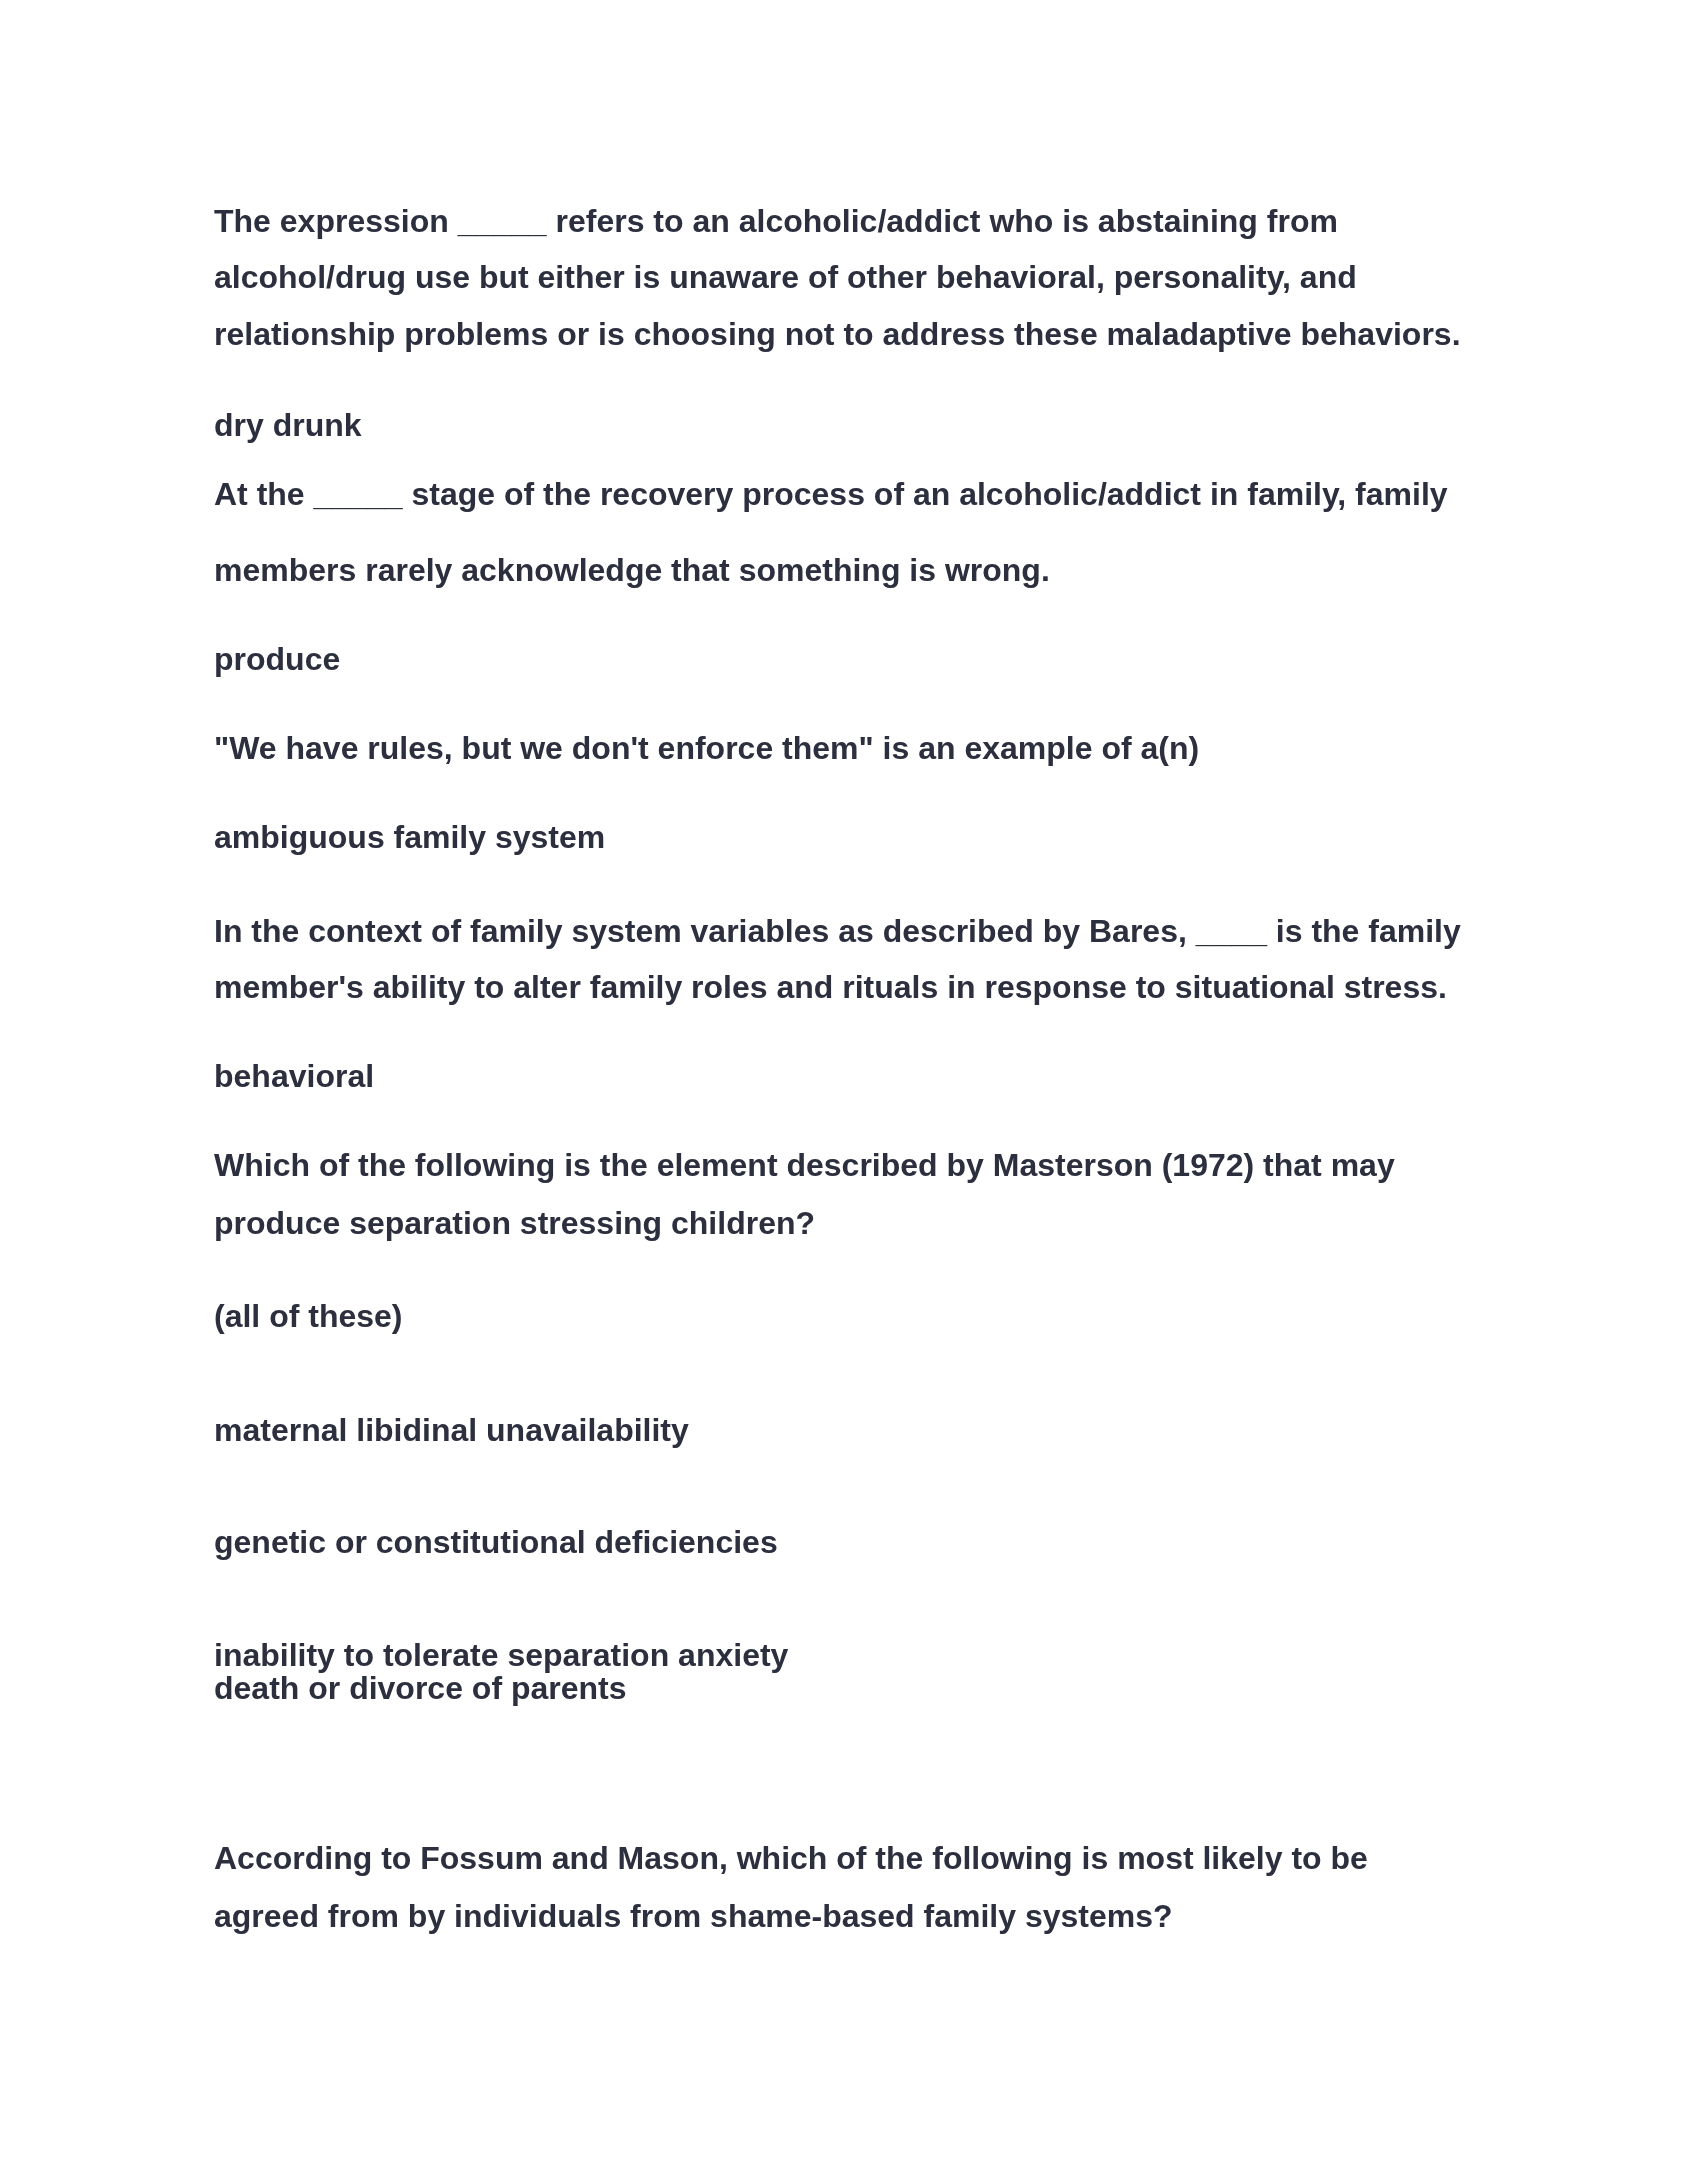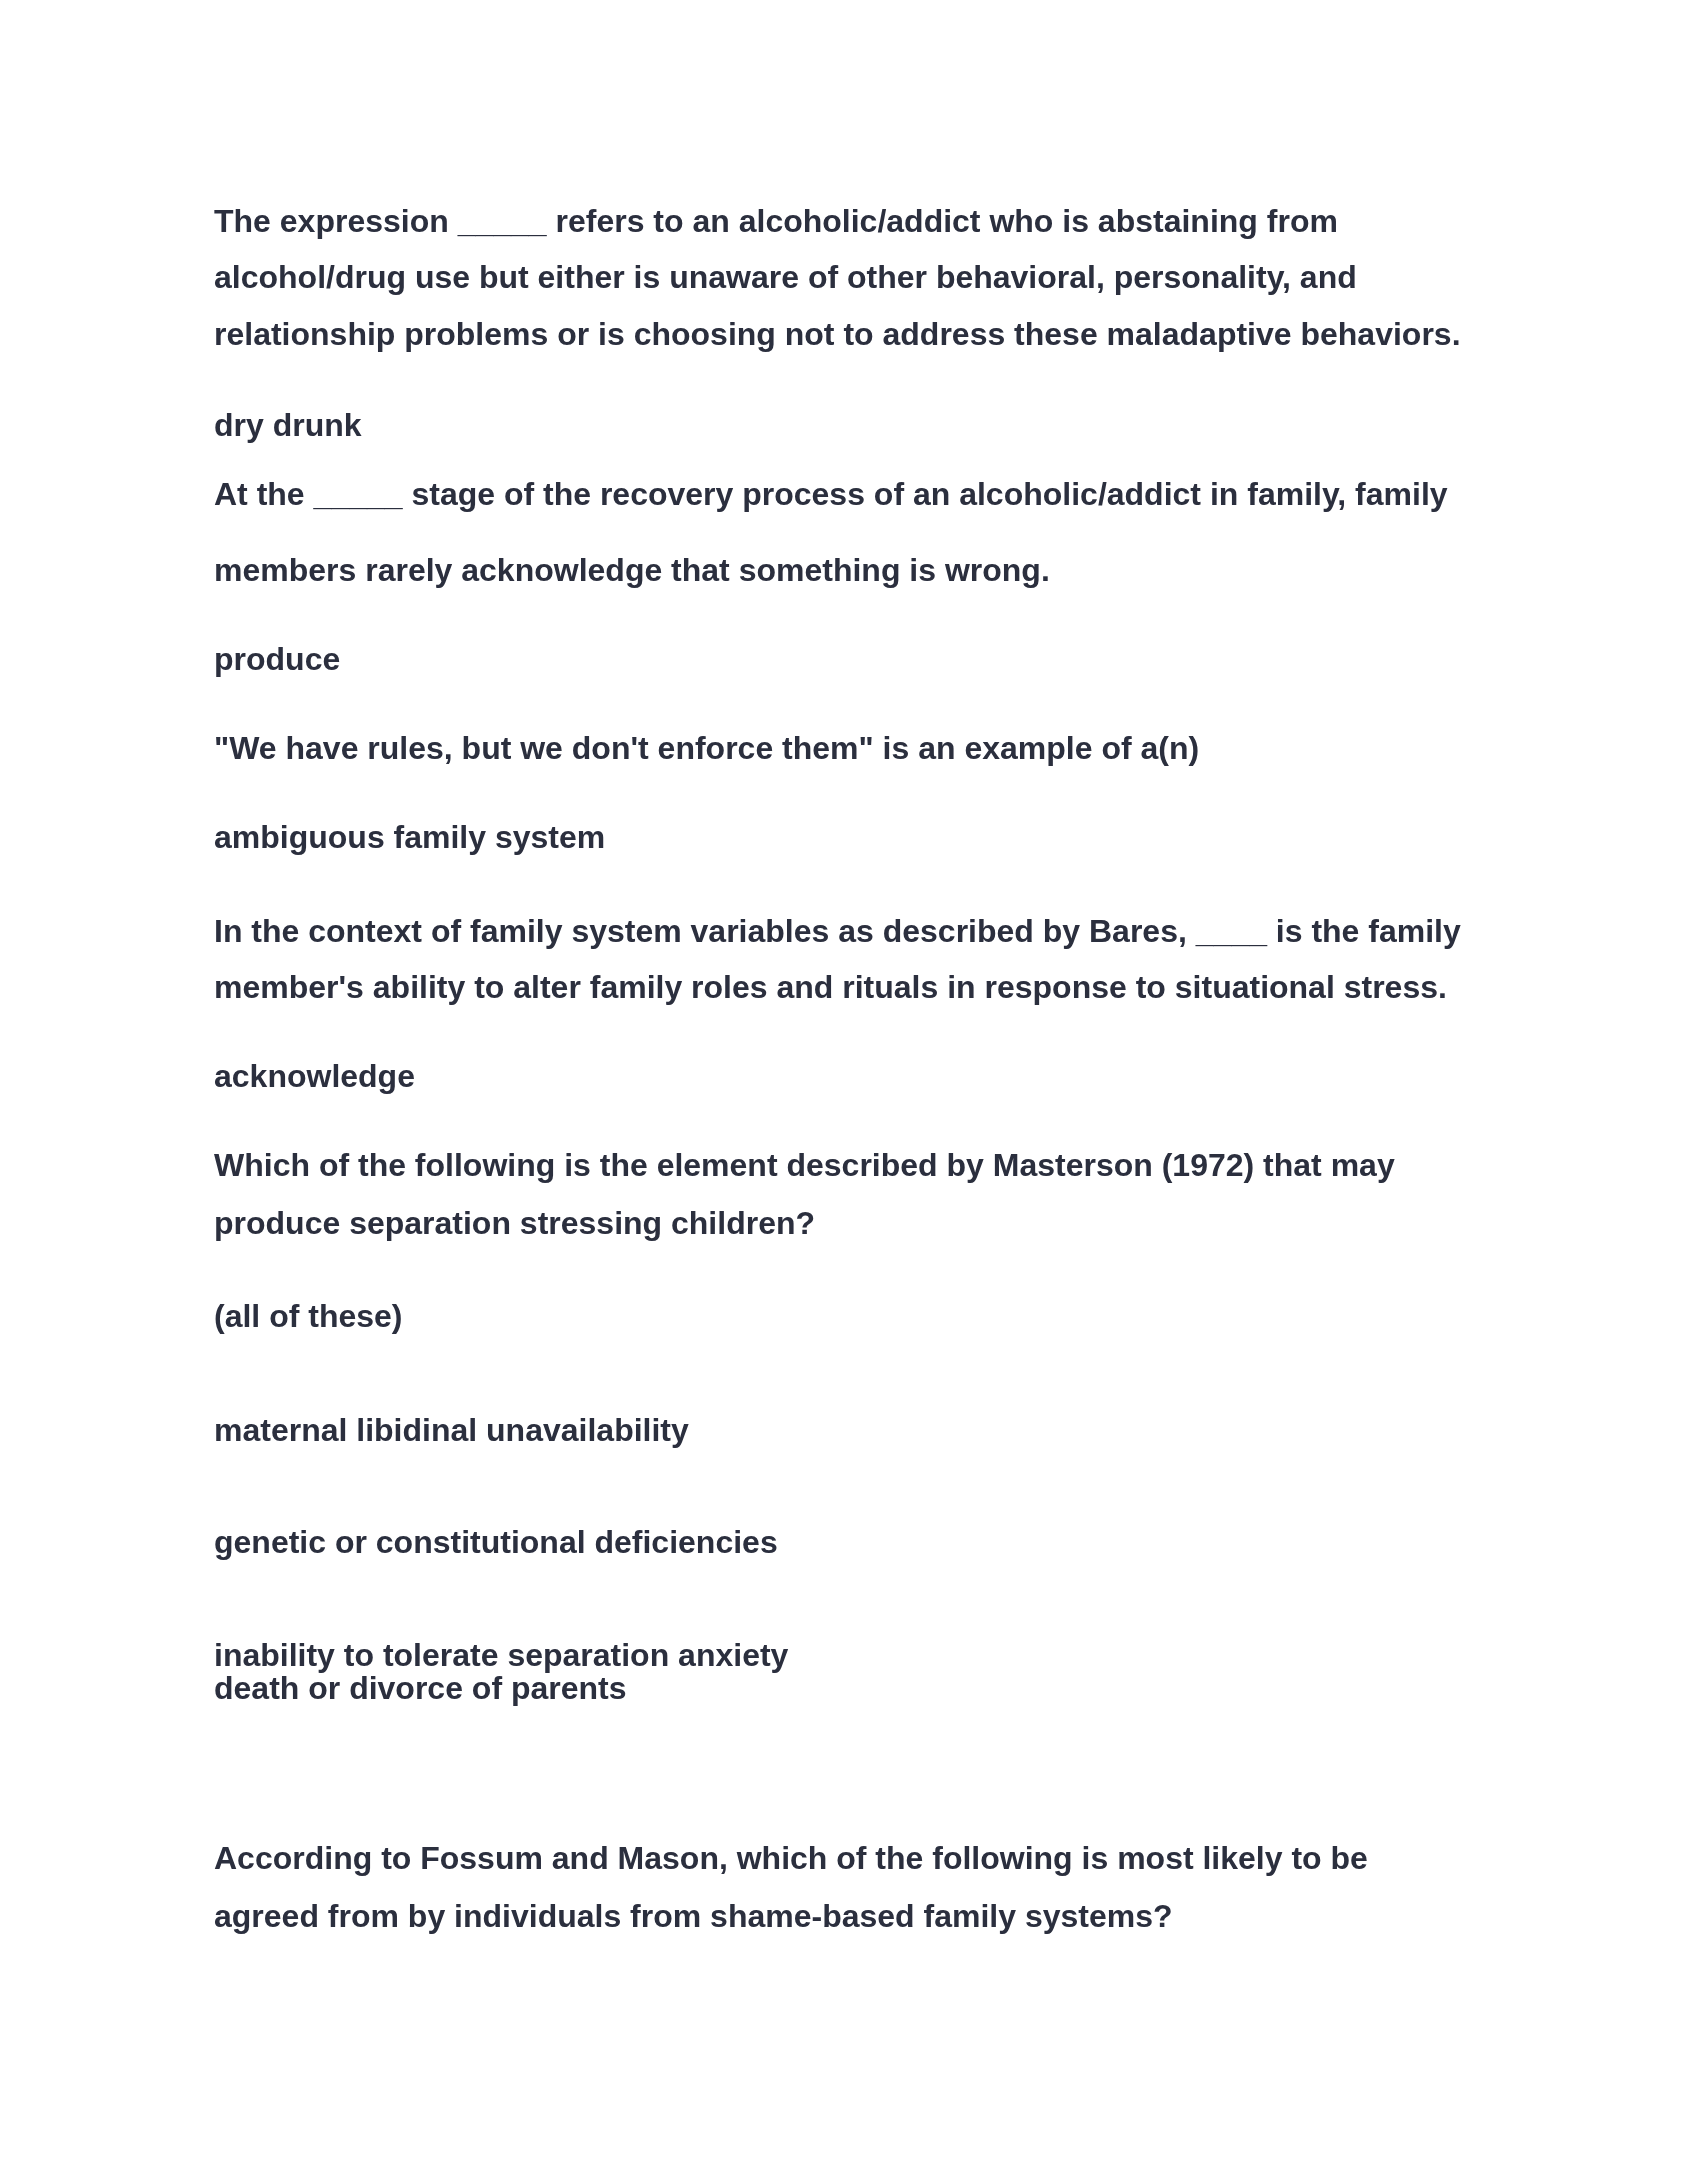--- a/index.html
+++ b/index.html
@@ -27,21 +27,21 @@
 
 <div>
   <div class="line q" style="top:732px">"We have rules, but we don't enforce them" is an example of a(n)</div>
 </div>
 <div class="line a" style="top:821px">ambiguous family system</div>
 
 <div>
   <div class="line q" style="top:915px">In the context of family system variables as described by Bares, ____ is the family</div>
   <div class="line q" style="top:971px">member's ability to alter family roles and rituals in response to situational stress.</div>
 </div>
-<div class="line a" style="top:1060px">acknowledge</div>
+<div class="line a" style="top:1060px">behavioral</div>
 
 <div>
   <div class="line q" style="top:1149px">Which of the following is the element described by Masterson (1972) that may</div>
   <div class="line q" style="top:1207px">produce separation stressing children?</div>
 </div>
 <div>
   <div class="line a" style="top:1300px">(all of these)</div>
   <div class="line a" style="top:1414px">maternal libidinal unavailability</div>
   <div class="line a" style="top:1526px">genetic or constitutional deficiencies</div>
   <div class="line a" style="top:1639px">inability to tolerate separation anxiety</div>

